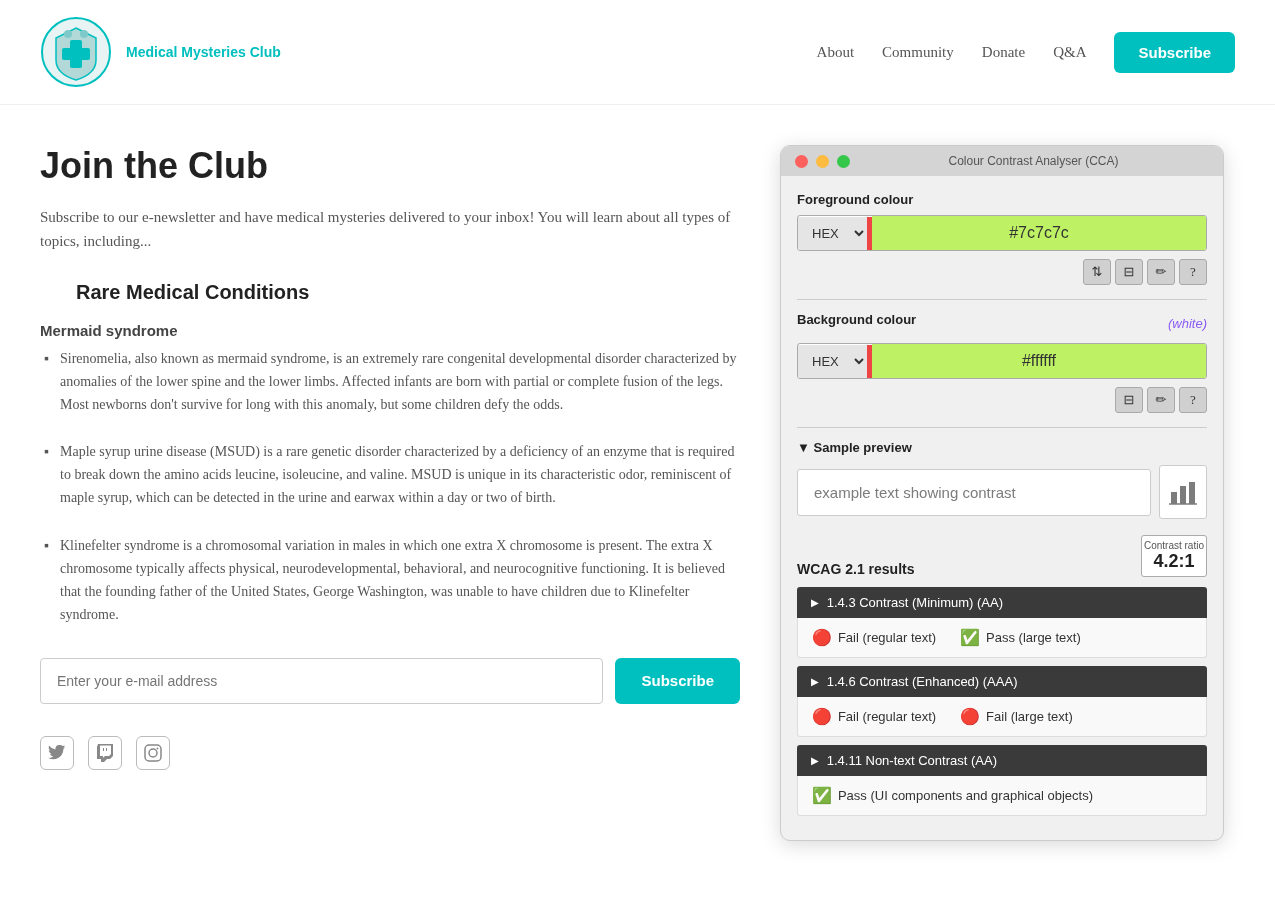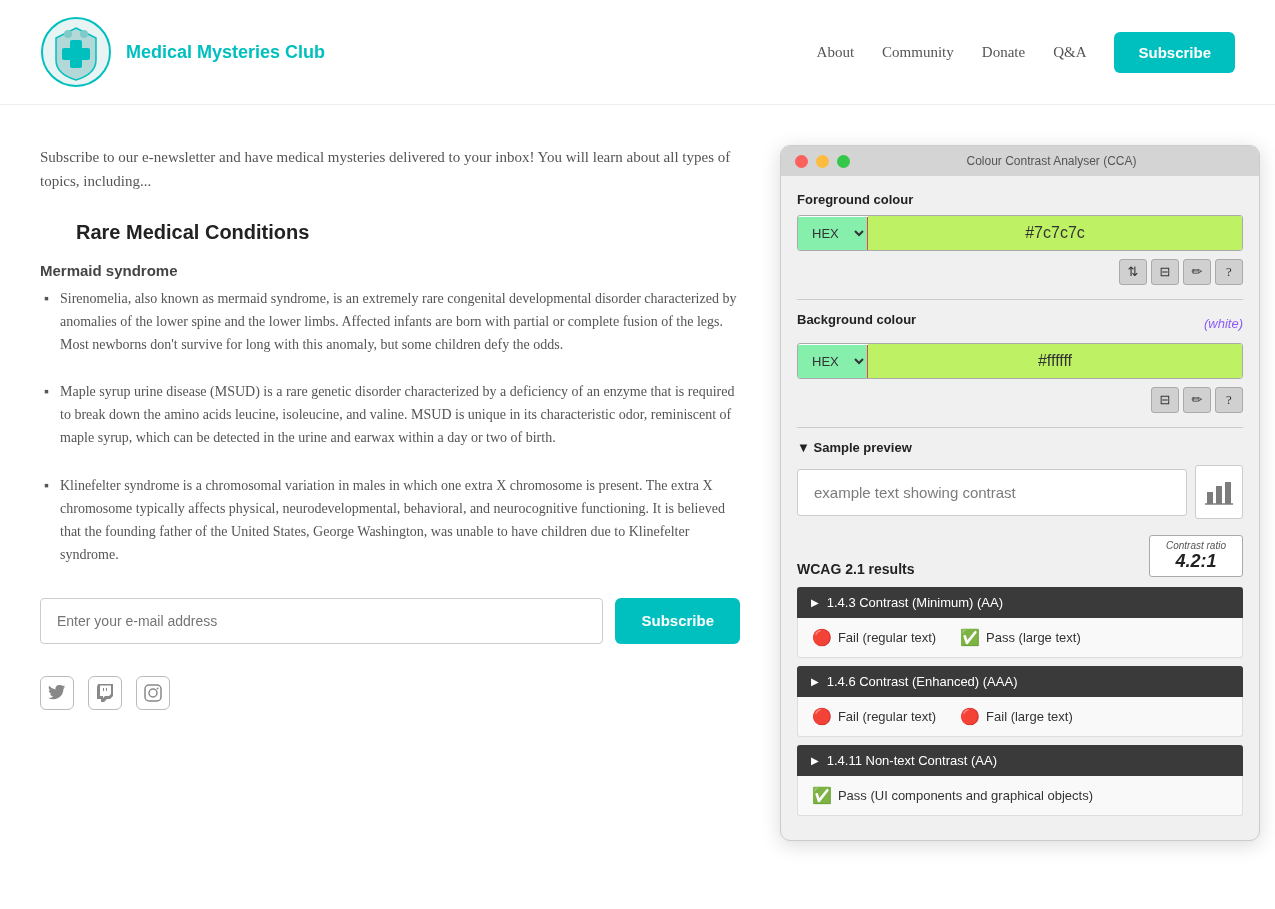--- a/index.html
+++ b/index.html
@@ -17,21 +17,21 @@
       display: flex;
       align-items: center;
       gap: 14px;
     }
     .logo-img {
       width: 72px;
       height: 72px;
     }
     .site-title {
       font-family: Arial, sans-serif;
-      font-size: 18px;
+      font-size: 14px;
       font-weight: bold;
       color: #00bfbf;
     }
     .header-nav {
       display: flex;
       align-items: center;
       gap: 28px;
     }
     .nav-link {
       font-family: Liberation Serif, serif;
@@ -156,21 +156,21 @@
     
     .right-col {
       flex: 1;
       min-width: 0;
     }
     .cca-window {
       background: #f0f0f0;
       border-radius: 10px;
       border: 1px solid #ccc;
       overflow: hidden;
-      width: 480px;
+      width: 444px;
       box-shadow: 0 4px 20px rgba(0,0,0,0.15);
     }
     .cca-titlebar {
       background: #d4d4d4;
       display: flex;
       align-items: center;
       padding: 8px 14px;
       gap: 8px;
     }
     .window-btn {
@@ -216,23 +216,23 @@
       display: flex;
       align-items: center;
       gap: 0;
       background: #fff;
       border: 1px solid #aaa;
       border-radius: 3px;
       margin-bottom: 8px;
       overflow: hidden;
     }
     .color-format-select {
-      background: #86efac;
+      background: #e5e5e5;
       border: none;
-      border-right: 1px solid #ef4444;
+      border-right: 5px solid #ef4444;
       padding: 8px 10px;
       font-family: Arial, sans-serif;
       font-size: 13px;
       color: #333;
       cursor: pointer;
       appearance: auto;
     }
     .color-value-input {
       flex: 1;
       border: none;
@@ -310,24 +310,23 @@
     }
     .wcag-title {
       font-family: Arial, sans-serif;
       font-size: 14px;
       font-weight: bold;
       color: #222;
     }
     .contrast-ratio-box {
       border: 1px solid #aaa;
       border-radius: 3px;
-      padding: 4px 16px;
+      padding: 4px 2px;
       text-align: center;
       background: #fff;
-      font-style: italic;
     }
     .contrast-ratio-label {
       font-family: Arial, sans-serif;
       font-size: 10px;
       color: #555;
     }
     .contrast-ratio-value {
       font-family: Arial, sans-serif;
       font-size: 18px;
       font-weight: bold;
@@ -401,20 +400,21 @@
     <a class="nav-link">Community</a>
     <a class="nav-link">Donate</a>
     <a class="nav-link">Q&amp;A</a>
     <button class="subscribe-btn">Subscribe</button>
   </nav>
 </header>
 
 <div class="main-content">
 
   <div class="left-col">
+    <h1 class="page-title">Join the Club</h1>
     <p class="intro-text">Subscribe to our e-newsletter and have medical mysteries delivered to your inbox! You will learn about all types of topics, including...</p>
 
     <h2 class="section-heading">Rare Medical Conditions</h2>
 
     <div class="condition-block">
       <p class="condition-heading">Mermaid syndrome</p>
       <p class="condition-text">Sirenomelia, also known as mermaid syndrome, is an extremely rare congenital developmental disorder characterized by anomalies of the lower spine and the lower limbs. Affected infants are born with partial or complete fusion of the legs. Most newborns don't survive for long with this anomaly, but some children defy the odds.</p>
     </div>
 
     <div class="condition-block">

